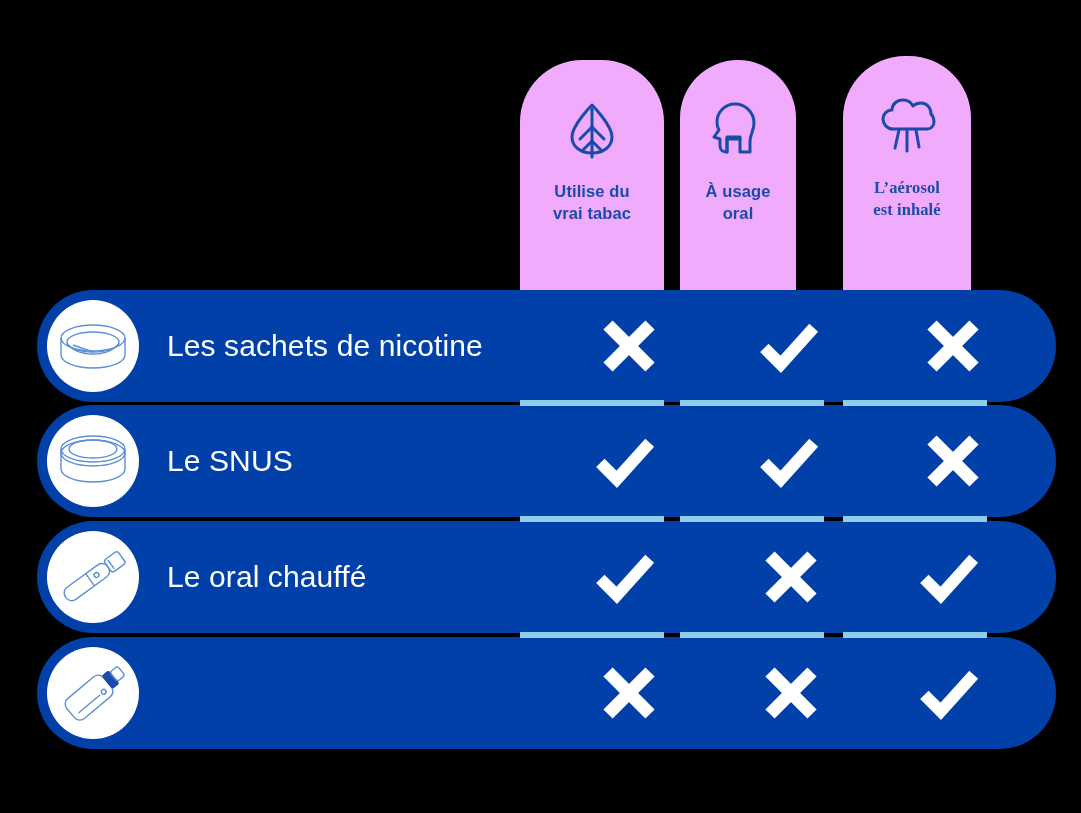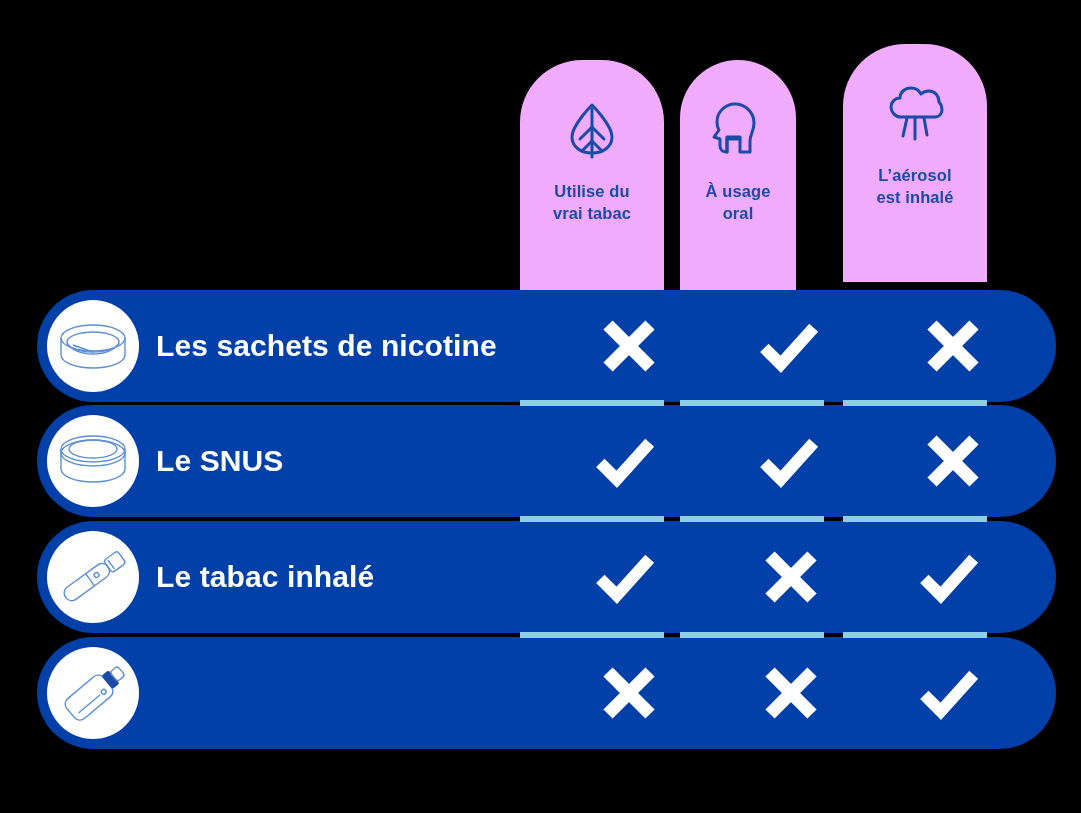--- a/index.html
+++ b/index.html
@@ -64,24 +64,24 @@
     height: 92px;
     border-radius: 50%;
     background: #FFFFFF;
     display: flex;
     align-items: center;
     justify-content: center;
     overflow: hidden;
   }
   .row-label {
     position: absolute;
-    left: 119px;
+    left: 130px;
     color: #FFFFFF;
     font-size: 30px;
-    font-weight: bold;
+    font-weight: normal;
     letter-spacing: 0.1px;
     white-space: nowrap;
   }
 
   
   .mark {
     position: absolute;
     width: 64px;
     height: 64px;
     display: flex;
@@ -121,21 +121,21 @@
       <svg width="64" height="64" viewBox="0 0 64 64" fill="none" stroke="#1B4BA8" stroke-width="3" stroke-linecap="round" stroke-linejoin="round">
         <path d="M48 26 C48 15, 39 7, 29 7 C19 7, 11 15, 11 25 C11 30, 13 33, 13 33 L8 40 L14 42 L14 49 C14 53, 17 55, 21 55 L21 40 L34 40 L34 55 L44 55 L44 44 C44 38, 48 34, 48 26 Z"></path>
         <path d="M21 42 L21 55"></path>
         <path d="M21 42 L34 42"></path>
       </svg>
     </div>
     <div class="tab-label">À usage
 oral</div>
   </div>
 
-  <div class="tab" id="tab-2" style="left:843px; top:44px; width:144px; height:238px;">
+  <div class="tab" id="tab-2" style="left:843px; top:56px; width:128px; height:238px;font-family:Liberation Serif, serif;">
     <div class="tab-icon">
       <svg width="64" height="64" viewBox="0 0 64 64" fill="none" stroke="#1B4BA8" stroke-width="3" stroke-linecap="round" stroke-linejoin="round">
         <path d="M18 36 C12 36, 8 31, 8 26 C8 21, 12 17, 17 17 C17 11, 22 7, 28 7 C32 7, 36 9, 38 13 C40 11, 43 10, 46 10 C52 10, 56 15, 56 21 C58 23, 59 26, 59 29 C59 33, 56 36, 52 36 Z"></path>
         <line x1="32" y1="36" x2="32" y2="58"></line>
         <line x1="24" y1="37" x2="20" y2="55"></line>
         <line x1="41" y1="37" x2="44" y2="54"></line>
       </svg>
     </div>
     <div class="tab-label">L’aérosol
 est inhalé</div>
@@ -212,21 +212,21 @@
       <svg width="92" height="92" viewBox="0 0 92 92" fill="none" stroke="#5C8FD6" stroke-width="1.4">
         <g transform="rotate(-36 46 46)">
           <rect x="12" y="39" width="52" height="15" rx="7"></rect>
           <rect x="64" y="39" width="17" height="15" rx="3"></rect>
           <line x1="42" y1="39" x2="42" y2="54"></line>
           <circle cx="50" cy="46.5" r="2.4"></circle>
           <line x1="68" y1="41" x2="68" y2="52"></line>
         </g>
       </svg>
     </div>
-    <div class="row-label">Le tabac inhalé</div>
+    <div class="row-label">Le oral chauffé</div>
 
     <div class="mark" style="left:556px; top:24px;">
       <svg width="70" height="62" viewBox="0 0 70 62" fill="none" stroke="#FFFFFF" stroke-width="13" stroke-linecap="butt" stroke-linejoin="miter">
         <polyline points="8,33 26,51 62,11"></polyline>
       </svg>
 
     </div>
     <div class="mark" style="left:722px; top:24px;">
       <svg width="62" height="62" viewBox="0 0 62 62" stroke="#FFFFFF" stroke-width="13" stroke-linecap="butt">
         <line x1="10" y1="10" x2="52" y2="52"></line>

